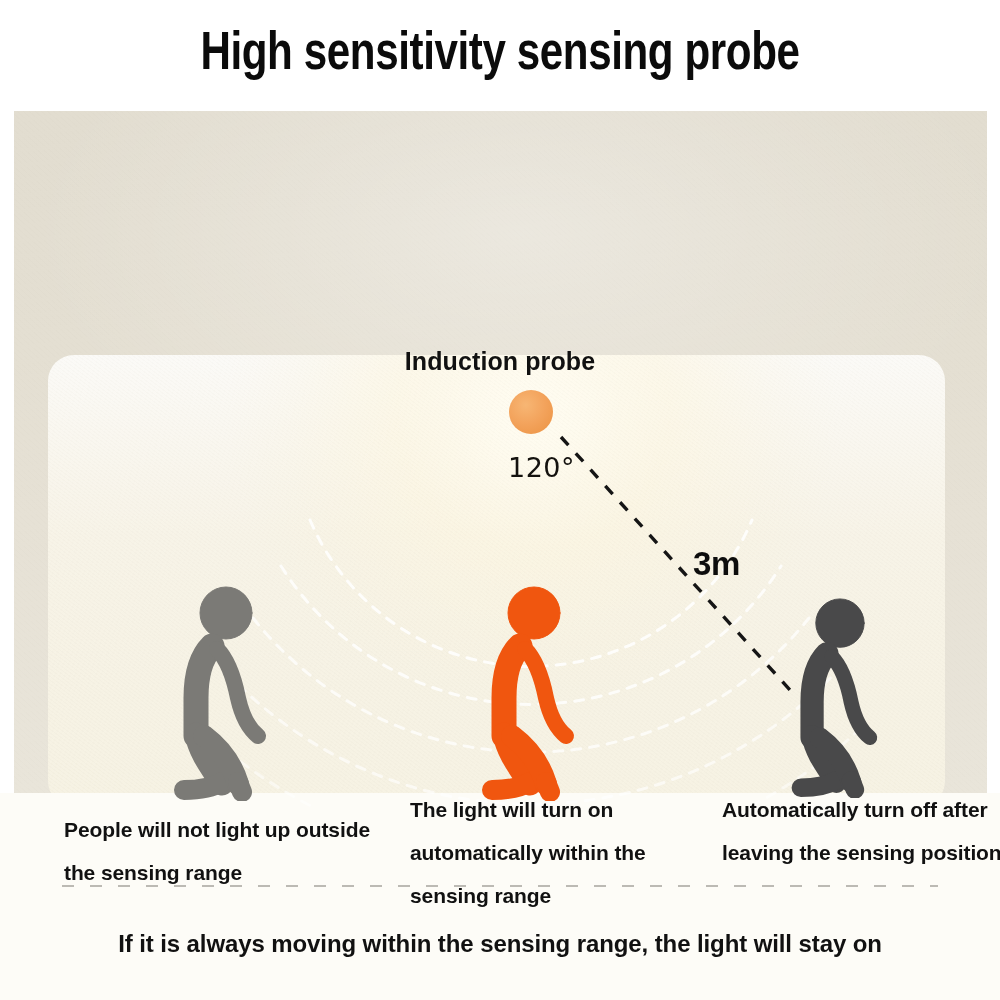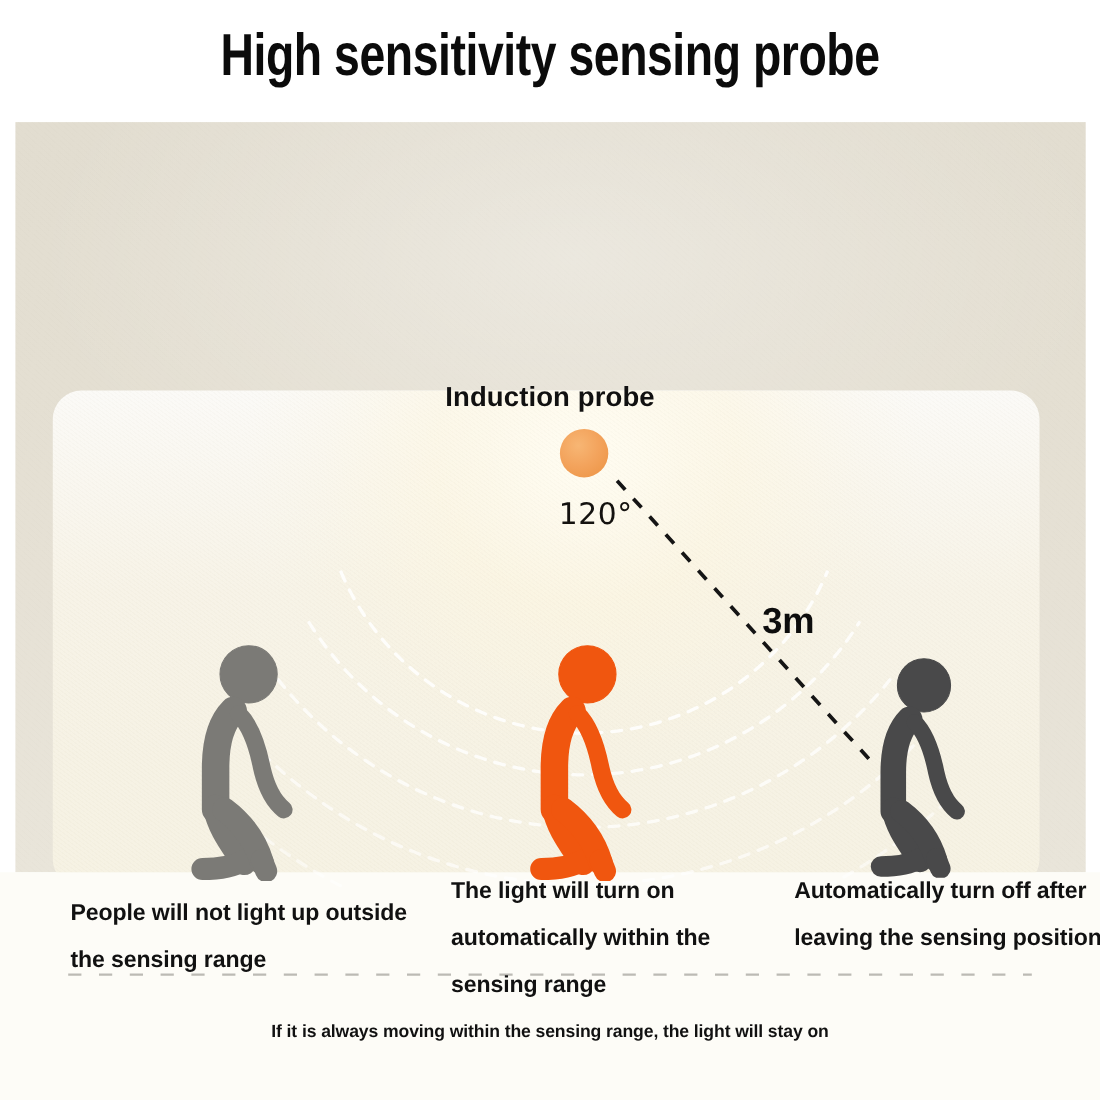--- a/index.html
+++ b/index.html
@@ -154,21 +154,21 @@
   }
   .caption-left   { left: 64px;  top: 808px; width: 330px; }
   .caption-center { left: 410px; top: 788px; width: 300px; }
   .caption-right  { left: 722px; top: 788px; width: 280px; }
 
   .footer-caption {
     position: absolute;
     left: 0; top: 930px;
     width: 1000px;
     text-align: center;
-    font-size: 16px;
+    font-size: 24px;
     font-weight: 700;
     color: #111111;
     letter-spacing: -0.1px;
   }
 
   .bottom-band {
     position: absolute;
     left: 0; top: 793px;
     width: 1000px; height: 207px;
     background: #fdfcf7;

